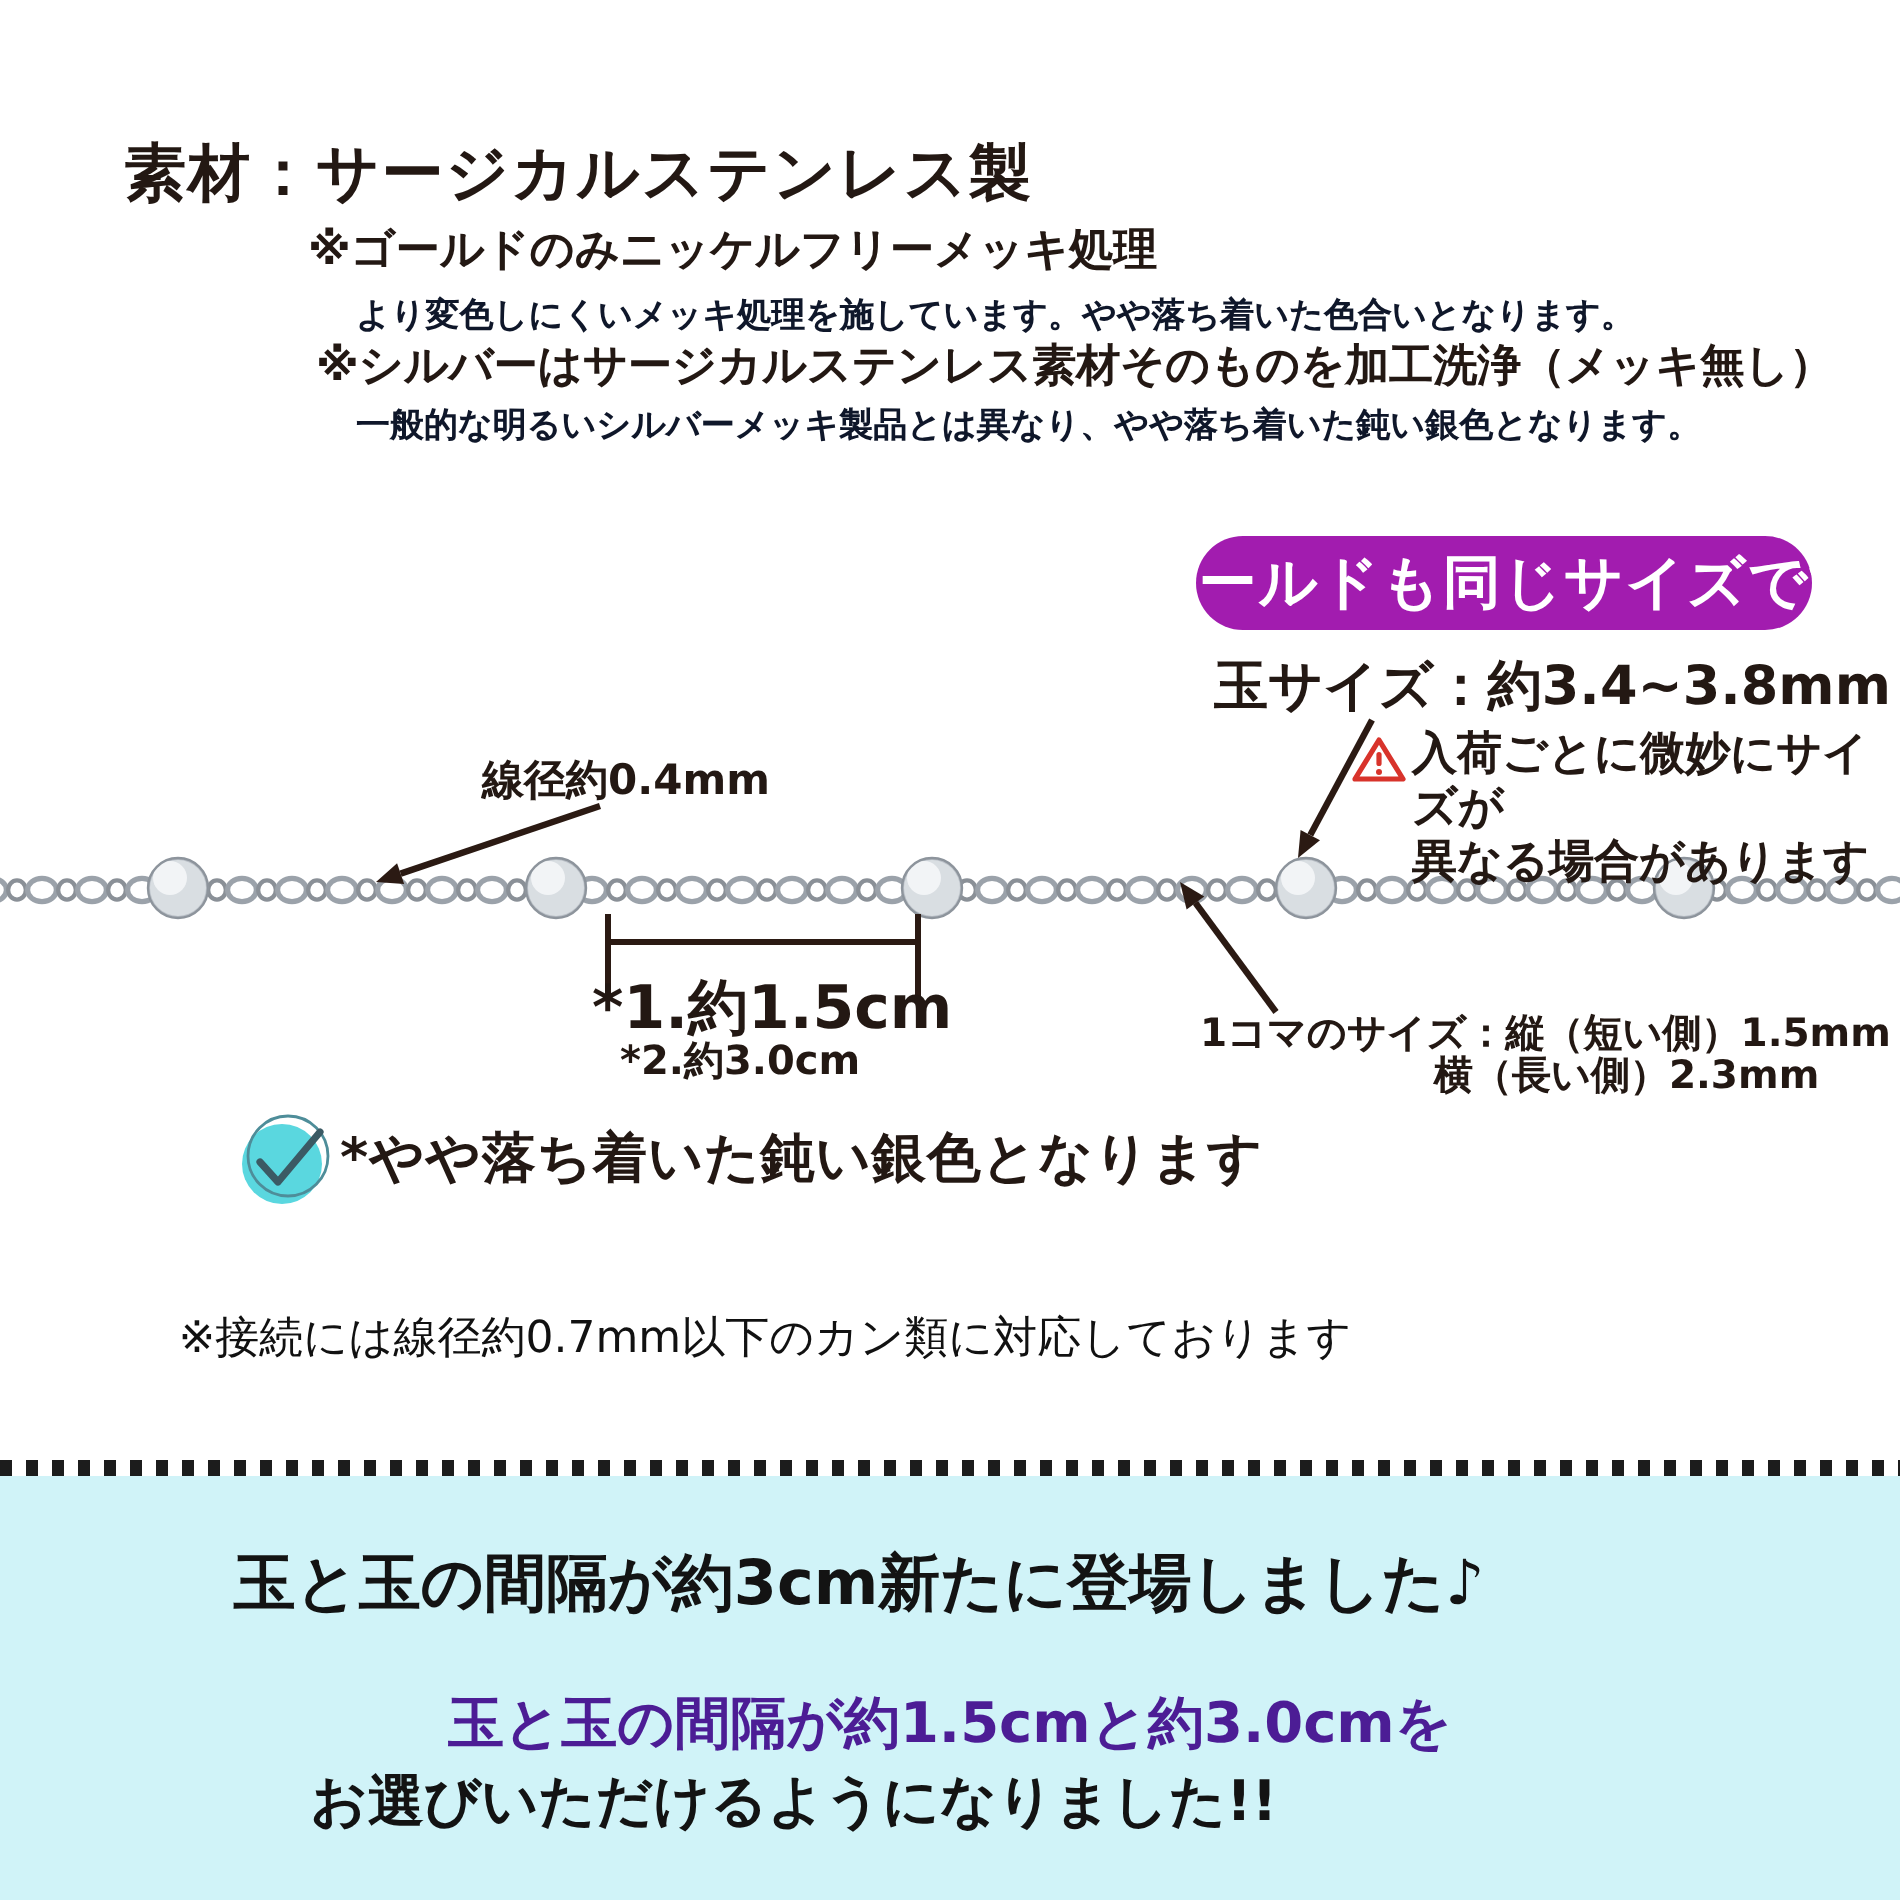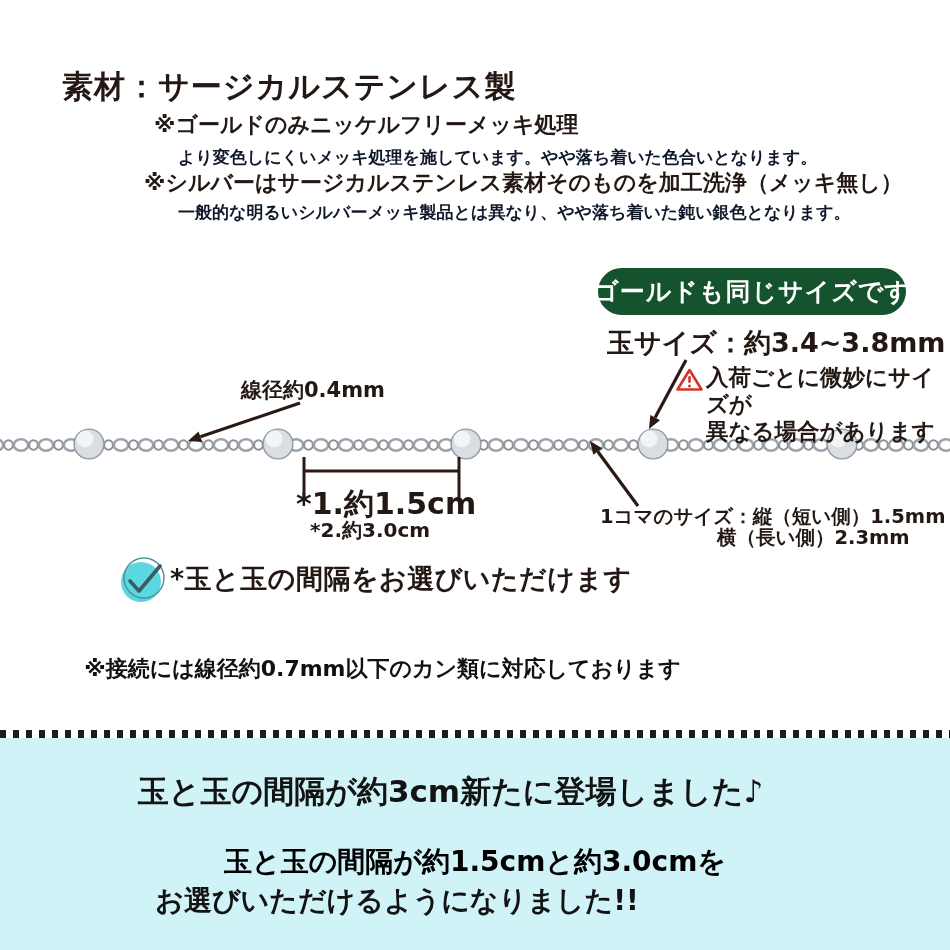--- a/index.html
+++ b/index.html
@@ -7,58 +7,58 @@
     width:950px;height:950px;position:relative;background:#ffffff;overflow:hidden;
     font-family:"DejaVu Sans","Liberation Sans",sans-serif;
     color:#231813;
   }
   .abs{position:absolute;white-space:nowrap;}
 
   
   .title{left:62px;top:66px;font-size:31px;font-weight:bold;letter-spacing:1px;}
   .note-main{font-size:22px;font-weight:bold;}
   .note-gold{left:154px;top:110px;}
-  .note-silver{left:144px;top:168px;}
+  .note-silver{left:158px;top:168px;}
   .note-detail{font-size:17px;font-weight:bold;color:#0f172a;}
   .detail-gold{left:178px;top:146px;}
   .detail-silver{left:178px;top:201px;}
 
   
   .badge{
     left:598px;top:268px;width:308px;height:47px;border-radius:26px;
-    background:#14532d;color:#ffffff;font-size:25px;font-weight:bold;
+    background:#a21caf;color:#ffffff;font-size:29px;font-weight:bold;
     display:flex;align-items:center;justify-content:center;letter-spacing:1px;
   }
 
   .bead-size{left:607px;top:325px;font-size:27px;font-weight:bold;}
 
   .caution{left:706px;top:364px;font-size:22.5px;font-weight:bold;line-height:27px;white-space:pre-line;}
   .warn-icon{left:676px;top:368px;width:27px;height:24px;}
 
   .wire-label{left:241px;top:376px;font-size:21px;font-weight:bold;}
 
   .interval1{left:296px;top:484px;font-size:30px;font-weight:bold;}
   .interval2{left:310px;top:517px;font-size:20px;font-weight:bold;}
 
   .linksize1{left:600px;top:503px;font-size:19.5px;font-weight:bold;}
   .linksize2{left:717px;top:524px;font-size:19.5px;font-weight:bold;}
 
   .check-icon{left:116px;top:554px;width:52px;height:50px;}
   .choose-note{left:170px;top:561px;font-size:27px;font-weight:bold;letter-spacing:0.5px;}
 
-  .connect-note{left:0;top:654px;width:765px;text-align:center;font-size:22px;font-weight:bold;color:#111111;}
+  .connect-note{left:0;top:654px;width:765px;text-align:center;font-size:22px;font-weight:normal;color:#111111;}
 
   
   .bottom-box{left:0;top:738px;width:950px;height:212px;background:#d0f3f8;}
   .dotted-rule{
     left:0;top:730px;width:950px;height:8px;
     background:repeating-linear-gradient(90deg,#1c1c1c 0 6px,rgba(0,0,0,0) 6px 13px);
   }
-  .headline{left:0;top:771px;width:859px;text-align:center;font-size:31px;font-weight:bold;color:#131313;padding-left:21px;}
-  .detail-l1{left:0;top:843px;width:950px;text-align:center;font-size:28px;font-weight:bold;color:#000000;}
+  .headline{left:0;top:771px;width:859px;text-align:center;font-size:31px;font-weight:bold;color:#131313;}
+  .detail-l1{left:0;top:843px;width:950px;text-align:center;font-size:28px;font-weight:bold;color:#4c1d95;}
   .detail-l2{left:0;top:882px;width:794px;text-align:center;font-size:28px;font-weight:bold;color:#131313;}
 
   svg.deco{position:absolute;left:0;top:0;width:950px;height:950px;pointer-events:none;}
 </style>
 </head>
 <body>
 
 <svg class="deco" id="deco-canvas" viewBox="0 0 950 950">
     <ellipse cx="-4" cy="445" rx="7.2" ry="5.8" fill="none" stroke="#9ba2aa" stroke-width="2.6"></ellipse>
     <ellipse cx="8.5" cy="445" rx="4.4" ry="4.8" fill="none" stroke="#8a9097" stroke-width="2.1"></ellipse>
@@ -192,21 +192,21 @@
 <div class="abs interval2">*2.約3.0cm</div>
 
 <div class="abs linksize1">1コマのサイズ：縦（短い側）1.5mm</div>
 <div class="abs linksize2">横（長い側）2.3mm</div>
 
 <svg class="abs check-icon" viewBox="0 0 52 50">
   <circle cx="25" cy="28" r="20" fill="#5ad7df"></circle>
   <circle cx="28" cy="24" r="20" fill="none" stroke="#4e8d99" stroke-width="1.4"></circle>
   <path d="M14 27 L23 37 L44 12" fill="none" stroke="#3b5a64" stroke-width="3.6" stroke-linecap="round" stroke-linejoin="round"></path>
 </svg>
-<div class="abs choose-note">*玉と玉の間隔をお選びいただけます</div>
+<div class="abs choose-note">*やや落ち着いた鈍い銀色となります</div>
 
 <div class="abs connect-note">※接続には線径約0.7mm以下のカン類に対応しております</div>
 
 <div class="abs bottom-box"></div>
 <div class="abs dotted-rule"></div>
 <div class="abs headline">玉と玉の間隔が約3cm新たに登場しました♪</div>
 <div class="abs detail-l1">玉と玉の間隔が約1.5cmと約3.0cmを</div>
 <div class="abs detail-l2">お選びいただけるようになりました!!</div>
 
 </body></html>

